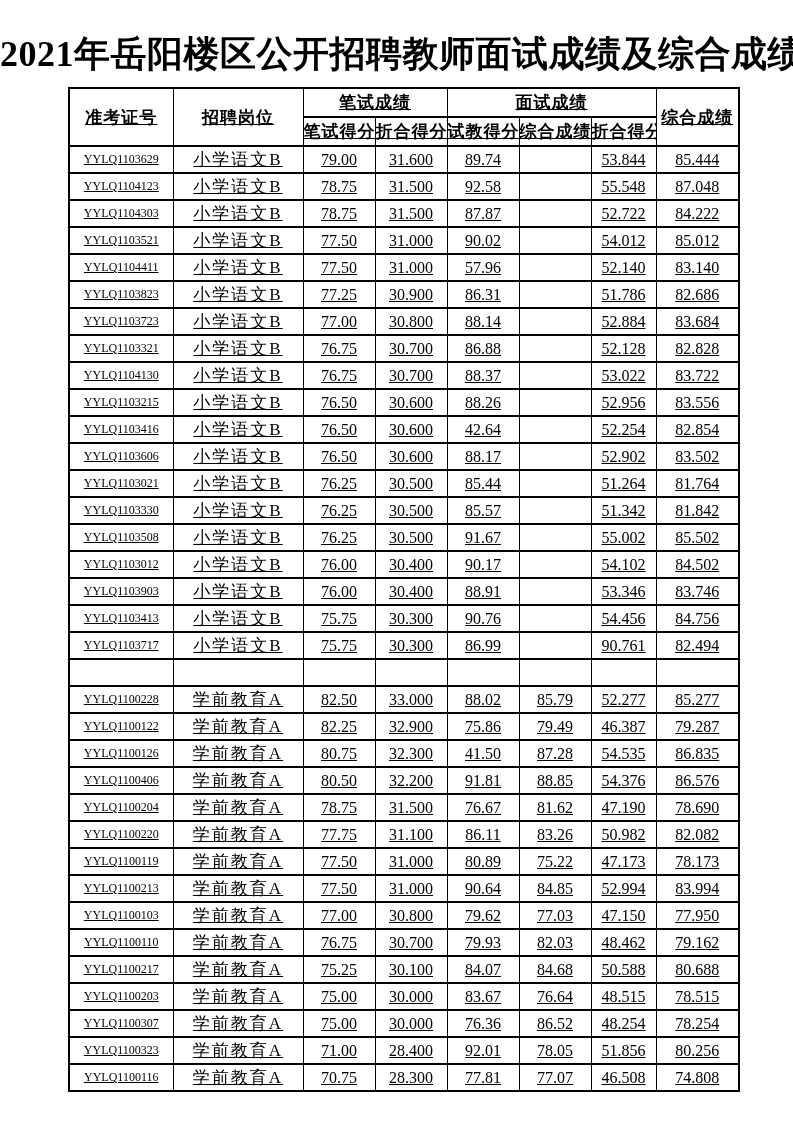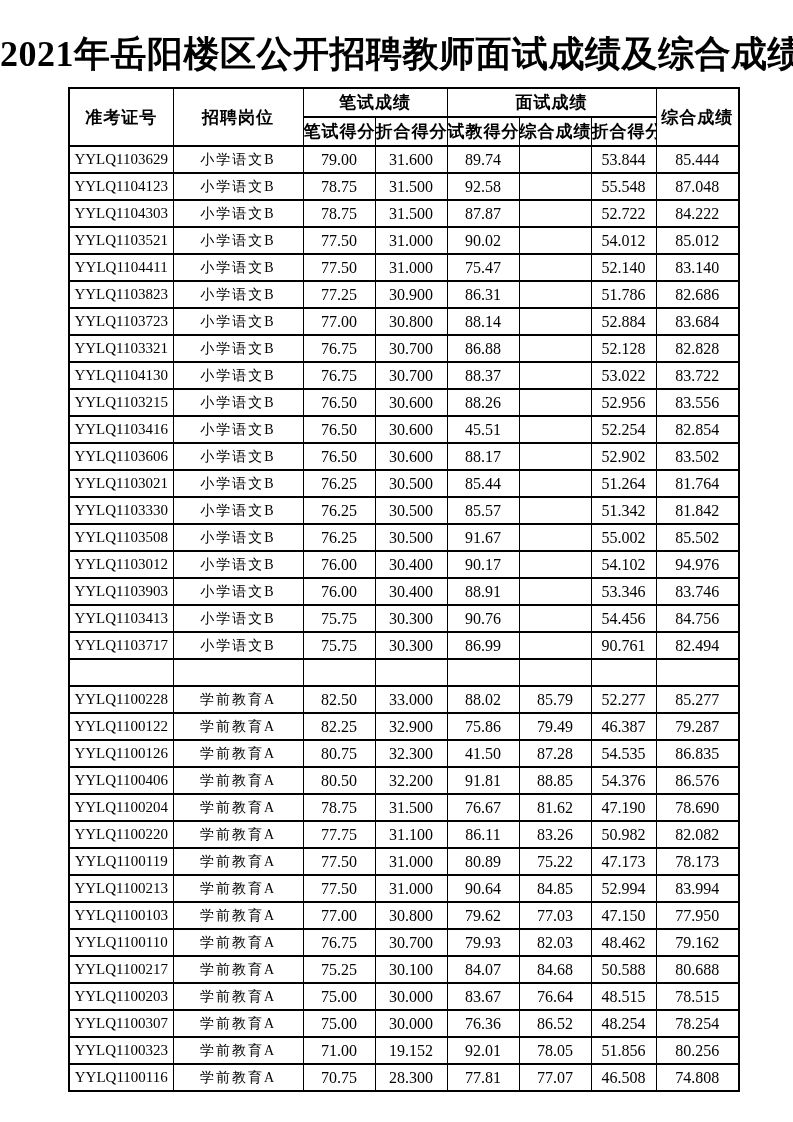--- a/index.html
+++ b/index.html
@@ -22,20 +22,21 @@
     line-height: 36px;
     letter-spacing: 0.5px;
     white-space: nowrap;
   }
   table.scores {
     border-collapse: collapse;
     table-layout: fixed;
     margin: 15px 0 0 68px;
     width: 670px;
     border: 2px solid #000;
+    text-decoration: underline;
   }
   table.scores th,
   table.scores td {
     border-left: 1px solid #000;
     border-right: 1px solid #000;
     border-top: 2px solid #000;
     border-bottom: 2px solid #000;
     padding: 0;
     margin: 0;
     text-align: center;
@@ -45,22 +46,22 @@
   }
   table.scores thead th {
     font-size: 17px;
     font-weight: bold;
     height: 27px;
     letter-spacing: 1px;
   }
   table.scores tbody td {
     height: 25px;
   }
-  .c-admission { font-size: 15px; letter-spacing: 0px; }
-  .c-position  { font-size: 14px; letter-spacing: 2px; }
+  .c-admission { font-size: 12px; letter-spacing: 0px; }
+  .c-position  { font-size: 17px; letter-spacing: 2px; }
   .c-num       { font-size: 16px; }
 </style>
 </head>
 <body>
 
 <div class="page-title">2021年岳阳楼区公开招聘教师面试成绩及综合成绩公示</div>
 
 <table class="scores">
   <colgroup>
     <col style="width:104px">
@@ -127,21 +128,21 @@
         <td class="c-num">90.02</td>
         <td class="c-num"></td>
         <td class="c-num">54.012</td>
         <td class="c-num">85.012</td>
       </tr>
       <tr>
         <td class="c-admission">YYLQ1104411</td>
         <td class="c-position">小学语文B</td>
         <td class="c-num">77.50</td>
         <td class="c-num">31.000</td>
-        <td class="c-num">75.47</td>
+        <td class="c-num">57.96</td>
         <td class="c-num"></td>
         <td class="c-num">52.140</td>
         <td class="c-num">83.140</td>
       </tr>
       <tr>
         <td class="c-admission">YYLQ1103823</td>
         <td class="c-position">小学语文B</td>
         <td class="c-num">77.25</td>
         <td class="c-num">30.900</td>
         <td class="c-num">86.31</td>
@@ -187,21 +188,21 @@
         <td class="c-num">88.26</td>
         <td class="c-num"></td>
         <td class="c-num">52.956</td>
         <td class="c-num">83.556</td>
       </tr>
       <tr>
         <td class="c-admission">YYLQ1103416</td>
         <td class="c-position">小学语文B</td>
         <td class="c-num">76.50</td>
         <td class="c-num">30.600</td>
-        <td class="c-num">45.51</td>
+        <td class="c-num">42.64</td>
         <td class="c-num"></td>
         <td class="c-num">52.254</td>
         <td class="c-num">82.854</td>
       </tr>
       <tr>
         <td class="c-admission">YYLQ1103606</td>
         <td class="c-position">小学语文B</td>
         <td class="c-num">76.50</td>
         <td class="c-num">30.600</td>
         <td class="c-num">88.17</td>
@@ -240,21 +241,21 @@
         <td class="c-num">85.502</td>
       </tr>
       <tr>
         <td class="c-admission">YYLQ1103012</td>
         <td class="c-position">小学语文B</td>
         <td class="c-num">76.00</td>
         <td class="c-num">30.400</td>
         <td class="c-num">90.17</td>
         <td class="c-num"></td>
         <td class="c-num">54.102</td>
-        <td class="c-num">94.976</td>
+        <td class="c-num">84.502</td>
       </tr>
       <tr>
         <td class="c-admission">YYLQ1103903</td>
         <td class="c-position">小学语文B</td>
         <td class="c-num">76.00</td>
         <td class="c-num">30.400</td>
         <td class="c-num">88.91</td>
         <td class="c-num"></td>
         <td class="c-num">53.346</td>
         <td class="c-num">83.746</td>
@@ -416,21 +417,21 @@
         <td class="c-num">30.000</td>
         <td class="c-num">76.36</td>
         <td class="c-num">86.52</td>
         <td class="c-num">48.254</td>
         <td class="c-num">78.254</td>
       </tr>
       <tr>
         <td class="c-admission">YYLQ1100323</td>
         <td class="c-position">学前教育A</td>
         <td class="c-num">71.00</td>
-        <td class="c-num">19.152</td>
+        <td class="c-num">28.400</td>
         <td class="c-num">92.01</td>
         <td class="c-num">78.05</td>
         <td class="c-num">51.856</td>
         <td class="c-num">80.256</td>
       </tr>
       <tr>
         <td class="c-admission">YYLQ1100116</td>
         <td class="c-position">学前教育A</td>
         <td class="c-num">70.75</td>
         <td class="c-num">28.300</td>

